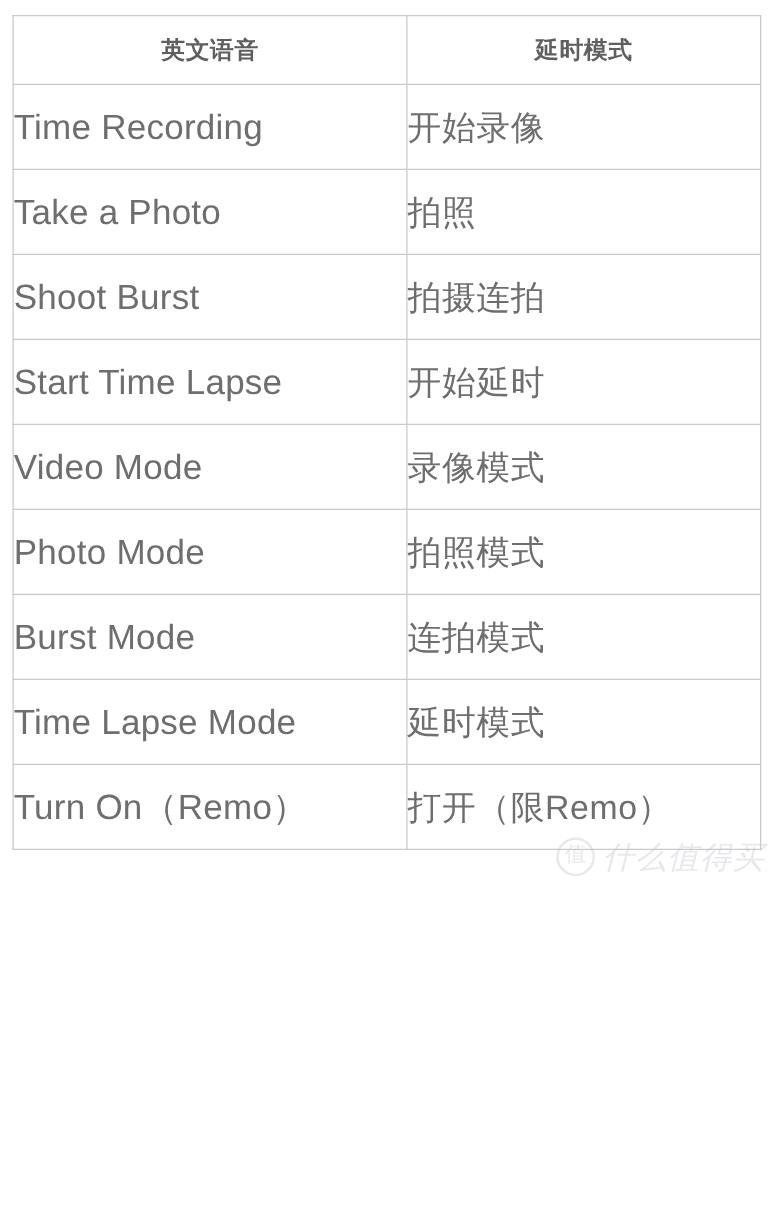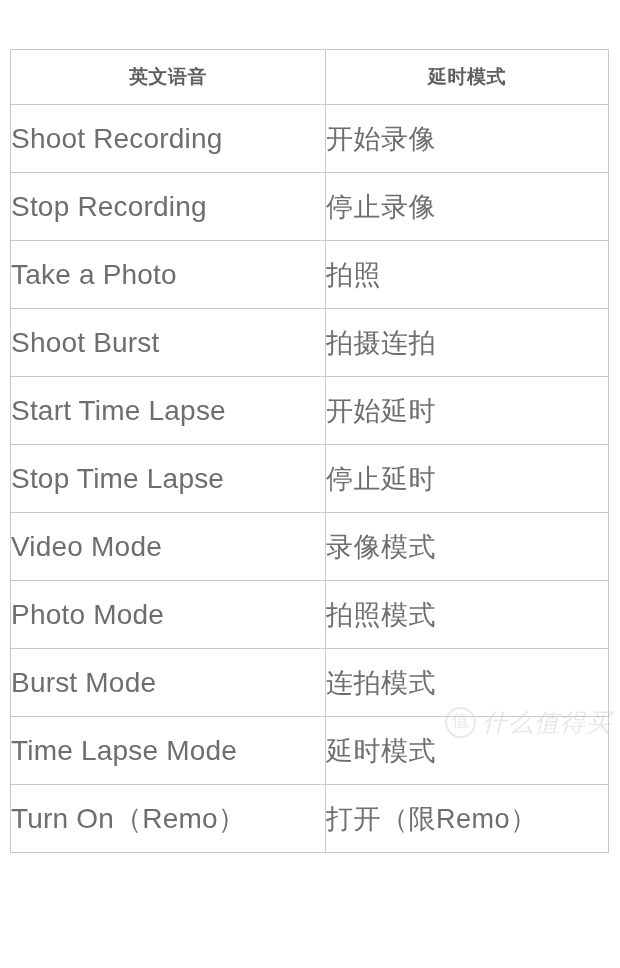--- a/index.html
+++ b/index.html
@@ -14,21 +14,20 @@
     font-family: "Liberation Sans", "DejaVu Sans", sans-serif;
     position: relative;
   }
 
   #page-root {
     position: absolute;
     left: 0;
     top: 0;
     width: 620px;
     height: 716px;
-    margin-top: 37px;
   }
 
   .voice-table {
     position: absolute;
     left: 10px;
     top: 12px;
     width: 598px;
     border-collapse: collapse;
     table-layout: fixed;
     background: #ffffff;
@@ -117,42 +116,34 @@
       <col class="col-zh">
     </colgroup>
     <thead>
       <tr>
         <th>英文语音</th>
         <th>延时模式</th>
       </tr>
     </thead>
     <tbody id="table-body">
         <tr>
-          <td class="cell-en">Shoot Recording</td>
+          <td class="cell-en">Time Recording</td>
           <td class="cell-zh">开始录像</td>
-        </tr>
-        <tr>
-          <td class="cell-en">Stop Recording</td>
-          <td class="cell-zh">停止录像</td>
         </tr>
         <tr>
           <td class="cell-en">Take a Photo</td>
           <td class="cell-zh">拍照</td>
         </tr>
         <tr>
           <td class="cell-en">Shoot Burst</td>
           <td class="cell-zh">拍摄连拍</td>
         </tr>
         <tr>
           <td class="cell-en">Start Time Lapse</td>
           <td class="cell-zh">开始延时</td>
-        </tr>
-        <tr>
-          <td class="cell-en">Stop Time Lapse</td>
-          <td class="cell-zh">停止延时</td>
         </tr>
         <tr>
           <td class="cell-en">Video Mode</td>
           <td class="cell-zh">录像模式</td>
         </tr>
         <tr>
           <td class="cell-en">Photo Mode</td>
           <td class="cell-zh">拍照模式</td>
         </tr>
         <tr>

